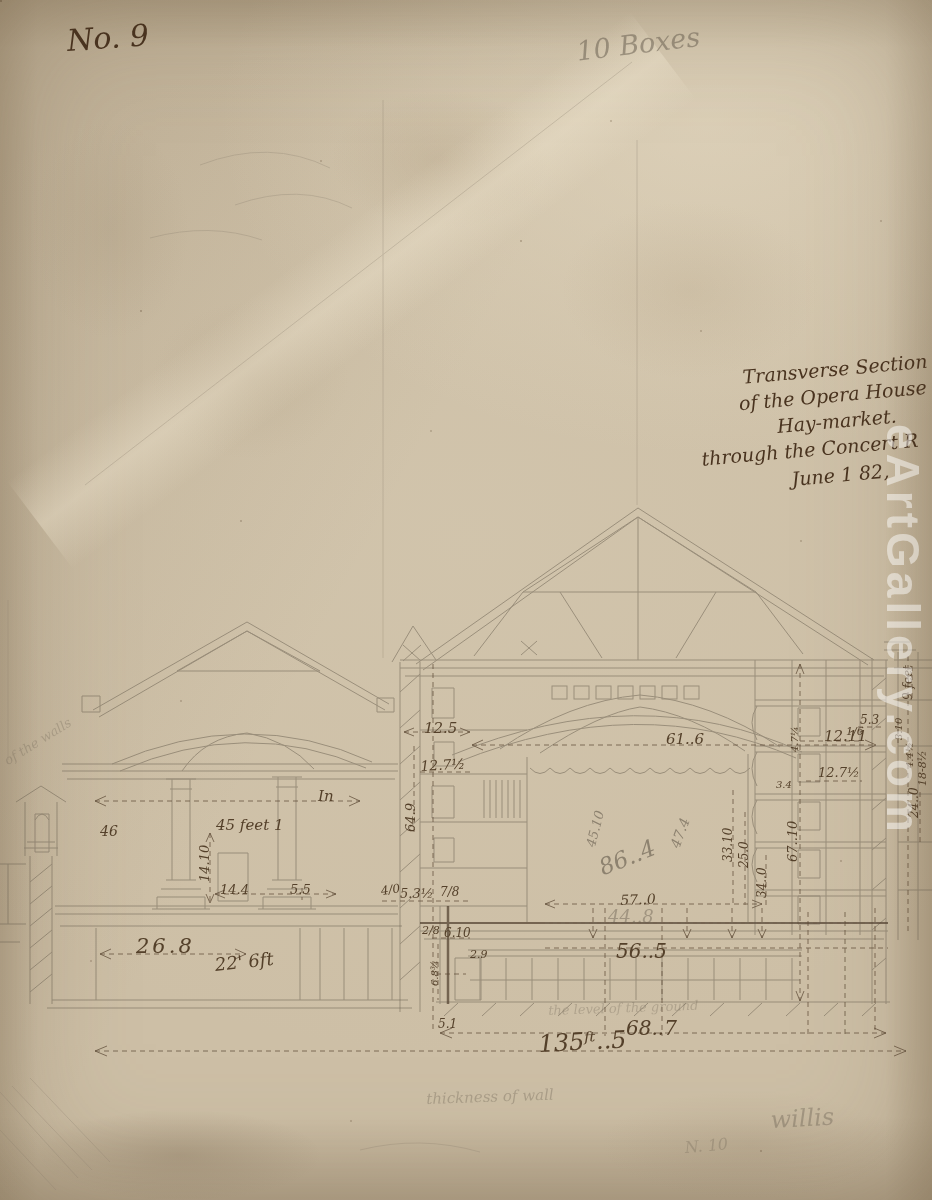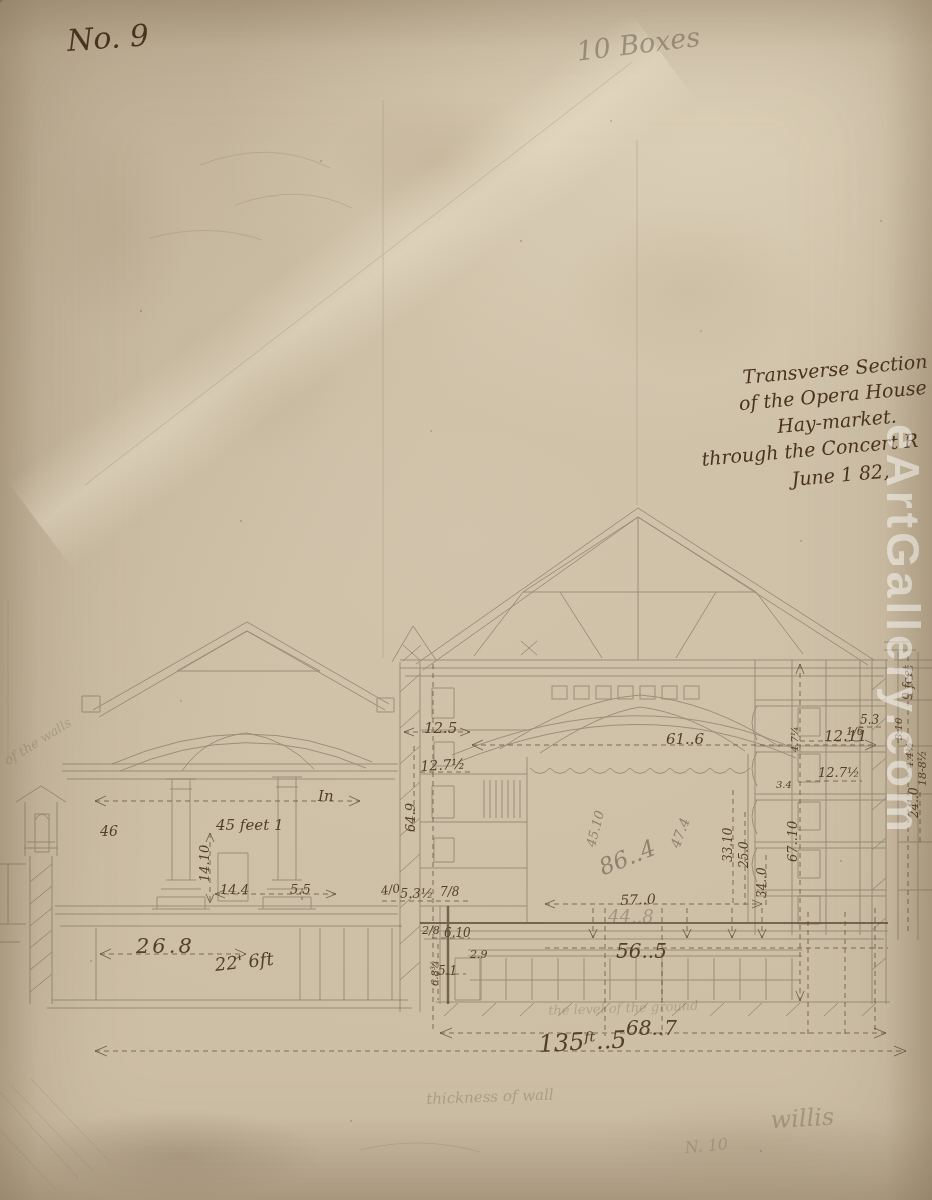--- a/index.html
+++ b/index.html
@@ -218,21 +218,21 @@
   <span class="a dim vert" style="left:894px;top:740px;font-size:10px;">3.10</span>
   <span class="a dim vert" style="left:905px;top:768px;font-size:10px;">4.4½</span>
   <span class="a dim" style="left:818px;top:766px;font-size:13px;">12.7½</span>
   <span class="a dim vert" style="left:917px;top:786px;font-size:11px;">18-8½</span>
   <span class="a dim" style="left:776px;top:780px;font-size:10px;">3.4</span>
   <span class="a dim vert" style="left:790px;top:752px;font-size:10px;">4.7¼</span>
   <span class="a dim" style="left:626px;top:1018px;font-size:20px;">68..7</span>
   <span class="a dim" style="left:538px;top:1032px;font-size:24px;transform:rotate(-3deg);">135ᶠᵗ..5</span>
   <span class="a dim" style="left:444px;top:927px;font-size:12px;">6.10</span>
   <span class="a dim" style="left:422px;top:925px;font-size:11px;">2/8</span>
-  <span class="a dim" style="left:438px;top:965px;font-size:12px;">5.1</span>
+  <span class="a dim" style="left:438px;top:1018px;font-size:12px;">5.1</span>
   <span class="a dim vert" style="left:430px;top:986px;font-size:10px;">6.8¾</span>
   <span class="a dim" style="left:470px;top:949px;font-size:11px;">2.9</span>
   <span class="a dim" style="left:380px;top:885px;font-size:12px;transform:rotate(-8deg);">4/0</span>
   <span class="a dim" style="left:400px;top:887px;font-size:13px;">5.3½</span>
   <span class="a dim" style="left:440px;top:886px;font-size:12px;">7/8</span>
 
   <span class="a pen" style="left:770px;top:1108px;font-size:24px;transform:rotate(-3deg);opacity:.4;">willis</span>
   <span class="a pen" style="left:684px;top:1140px;font-size:16px;transform:rotate(-5deg);opacity:.3;">N. 10</span>
   <span class="a pen" style="left:426px;top:1092px;font-size:15px;transform:rotate(-2deg);opacity:.35;">thickness of wall</span>
   <span class="a pen" style="left:548px;top:1004px;font-size:13px;transform:rotate(-2deg);opacity:.3;">the level of the ground</span>

